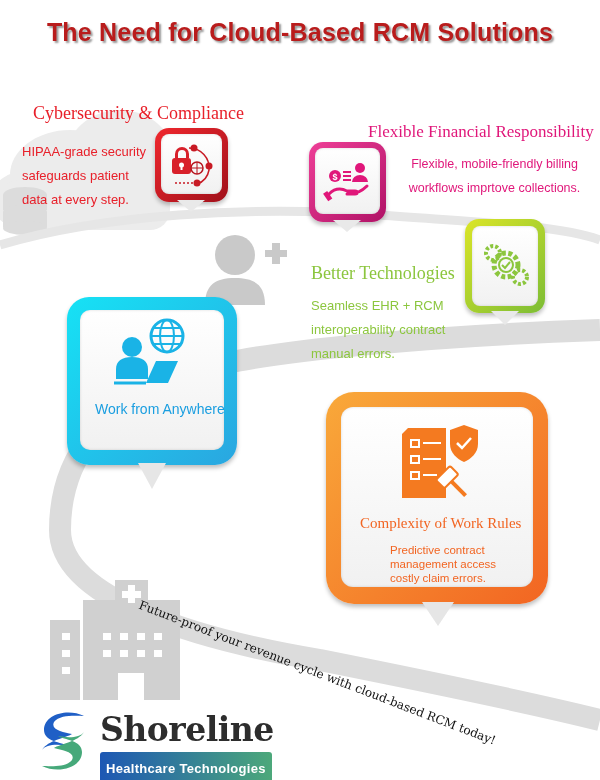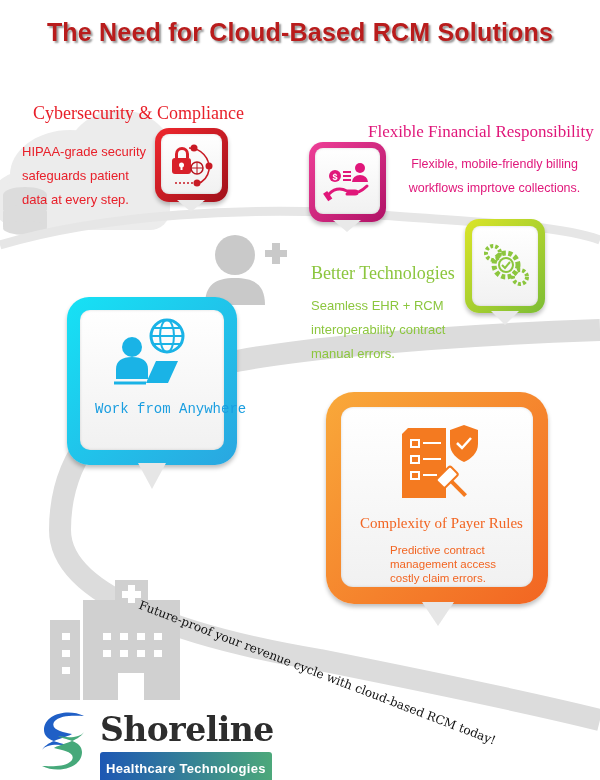--- a/index.html
+++ b/index.html
@@ -134,21 +134,21 @@
   <div class="inner" style="left:13px;top:13px;width:144px;height:140px;border-radius:10px;"></div>
   <svg class="abs" style="left:45px;top:16px;" width="90" height="80" viewBox="0 0 90 80">
     <circle cx="55" cy="23" r="16" fill="none" stroke="#1ab3e6" stroke-width="3"></circle>
     <ellipse cx="55" cy="23" rx="7" ry="16" fill="none" stroke="#1ab3e6" stroke-width="2"></ellipse>
     <path d="M39 23h32M41 15h28M41 31h28" stroke="#1ab3e6" stroke-width="2"></path>
     <circle cx="20" cy="34" r="10" fill="#1ab3e6"></circle>
     <path d="M4 66 v-10 c0 -8 6 -12 16 -12 c10 0 16 4 16 12 v10z" fill="#1ab3e6"></path>
     <path d="M34 70 l10 -22 h22 l-10 22z" fill="#1ab3e6"></path>
     <path d="M2 70 h32" stroke="#1ab3e6" stroke-width="3"></path>
   </svg>
-  <div class="abs" style="left:28px;top:104px;font-family:Liberation Mono, monospace;font-size:14px;color:#1a9ee0;white-space:nowrap;">Work from Anywhere</div>
+  <div class="abs" style="left:28px;top:104px;font-family:Liberation Sans, sans-serif;font-size:14px;color:#1a9ee0;white-space:nowrap;">Work from Anywhere</div>
   <div class="tail" style="left:71px;top:166px;border-left:14px solid transparent;border-right:14px solid transparent;border-top:26px solid #e6e6e6;"></div>
 </div>
 
 <div class="pin" style="left:326px;top:392px;width:222px;height:230px;">
   <div class="frame" style="width:222px;height:212px;border-radius:28px;background:linear-gradient(135deg,#f9a93a,#f26522);"></div>
   <div class="inner" style="left:15px;top:15px;width:192px;height:180px;border-radius:12px;"></div>
   <svg class="abs" style="left:76px;top:30px;" width="80" height="80" viewBox="0 0 80 80">
     <path d="M6 6 h38 v70 h-44 v-64z" fill="#f47a20"></path>
     <g fill="none" stroke="#fff" stroke-width="2">
       <rect x="9" y="18" width="8" height="7"></rect>
@@ -156,21 +156,21 @@
         <rect x="9" y="50" width="8" height="7"></rect>
       <path d="M21 21h18M21 37h18M21 53h14"></path>
     </g>
     <path d="M48 8 l14 -5 l14 5 v14 c0 9 -7 15 -14 18 c-7 -3 -14 -9 -14 -18z" fill="#f47a20"></path>
     <path d="M55 21 l5 5 l9 -10" fill="none" stroke="#fff" stroke-width="2.5"></path>
     <g transform="rotate(-45 48 58)">
       <rect x="38" y="48" width="20" height="12" rx="2" fill="#fff" stroke="#f47a20" stroke-width="2"></rect>
       <rect x="46" y="60" width="4" height="20" fill="#f47a20"></rect>
     </g>
   </svg>
-  <div class="abs" style="left:34px;top:123px;font-family:'Liberation Serif',serif;font-size:15px;color:#f26522;white-space:nowrap;">Complexity of Payer Rules</div>
+  <div class="abs" style="left:34px;top:123px;font-family:'Liberation Serif',serif;font-size:15px;color:#f26522;white-space:nowrap;">Complexity of Work Rules</div>
   <div class="abs" style="left:64px;top:151px;width:130px;font-size:11.5px;line-height:14px;color:#f26522;">Predictive contract management access costly claim errors.</div>
   <div class="tail" style="left:96px;top:210px;border-left:16px solid transparent;border-right:16px solid transparent;border-top:24px solid #e6e6e6;"></div>
 </div>
 
 <div class="abs" style="left:38px;top:708px;width:260px;height:66px;">
   <svg class="abs" style="left:0;top:2px;" width="50" height="62" viewBox="0 0 50 62">
     <path d="M46 6 C 30 -2, 6 4, 6 20 C 6 32, 24 32, 30 36 C 20 34, 8 34, 4 40 C 10 30, 28 28, 34 24 C 26 22, 12 20, 16 12 C 22 4, 40 6, 46 6z" fill="#1f5fc6"></path>
     <path d="M4 56 C 20 64, 44 58, 44 42 C 44 30, 26 30, 20 26 C 30 28, 42 28, 46 22 C 40 32, 22 34, 16 38 C 24 40, 38 42, 34 50 C 28 58, 10 56, 4 56z" fill="#46a97a"></path>
   </svg>
   <div class="abs logo-name" style="left:62px;top:2px;">Shoreline</div>

